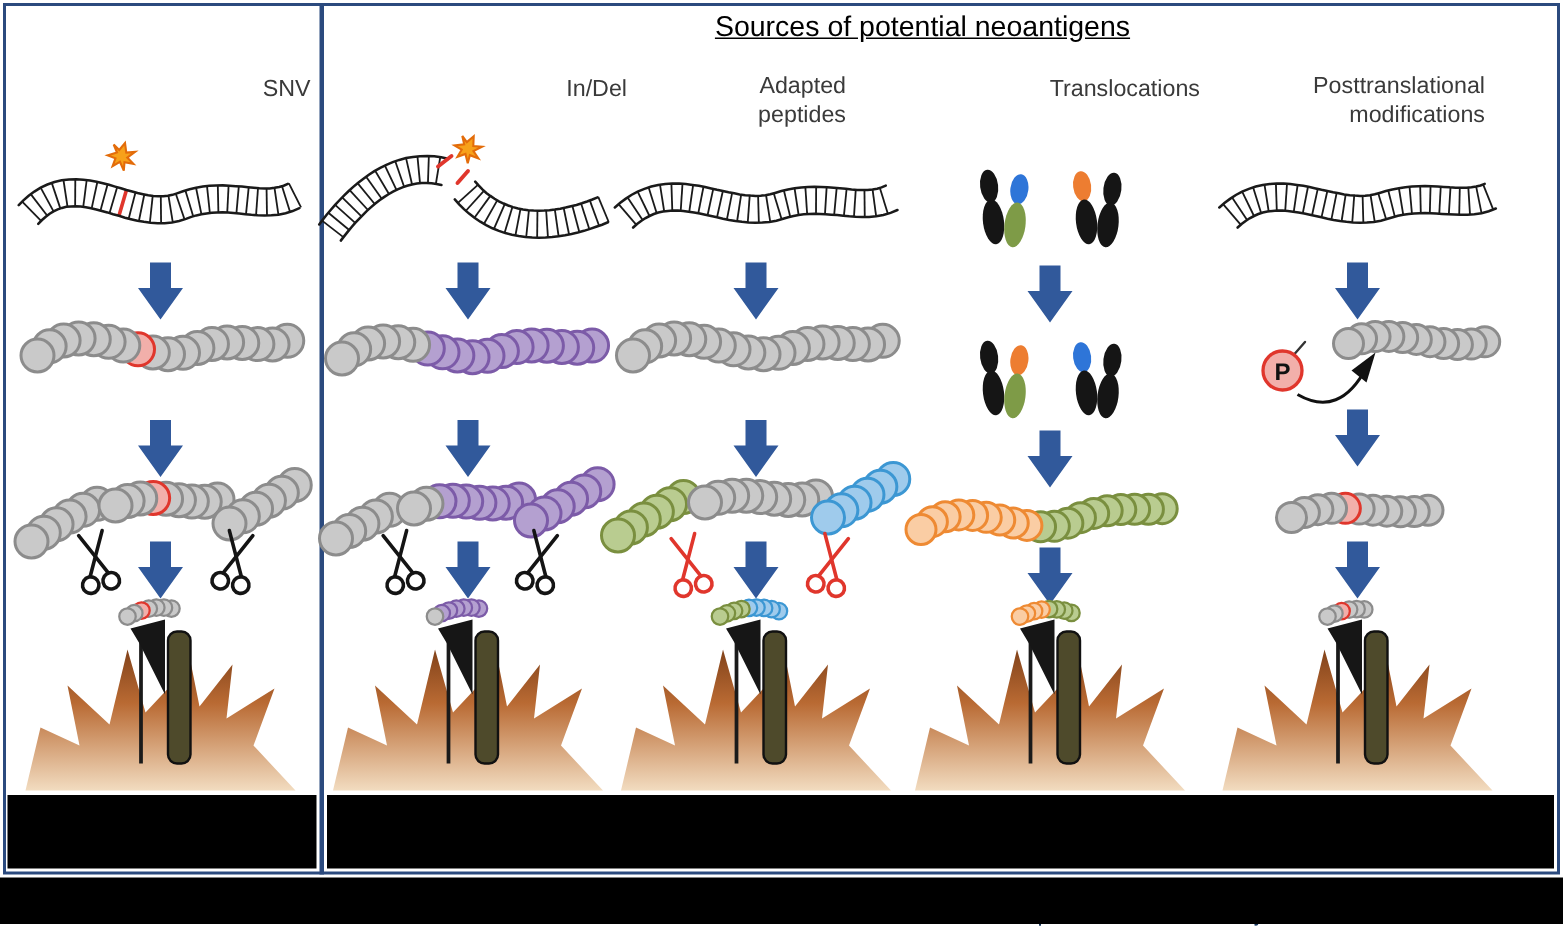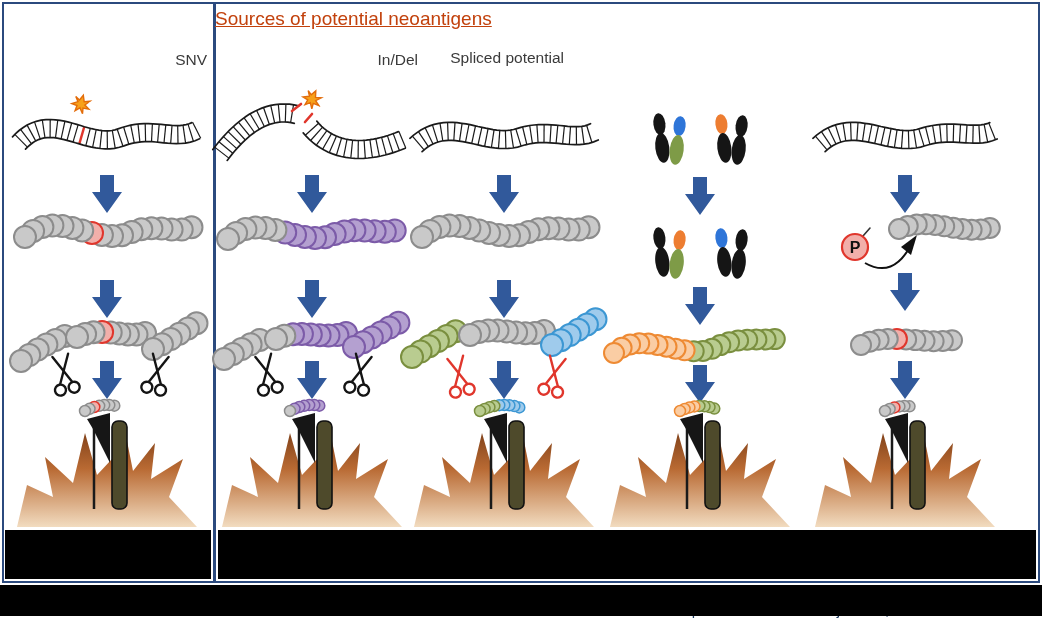--- a/index.html
+++ b/index.html
@@ -1,22 +1,22 @@
 <!DOCTYPE html>
 <html style="--borderBlue: #2B4A7E; --arrowBlue: #31599B; --dnaInk: #1A1A1A; --beadGray: #C9C9C9; --beadGrayStroke: #8C8C8C; --mutRed: #E0362C; --mutRedFill: #F2AFAA; --purple: #7C5BA8; --purpleFill: #B4A0D0; --green: #7A8F3F; --greenFill: #B9CC90; --blue: #3C97D3; --blueFill: #9FCBEC; --orange: #EE8A33; --orangeFill: #FACDA4; --chromGreen: #7E9B47; --capBlue: #2E75D8; --capOrange: #ED7D31; --starOrange: #F7A11A; --starOrangeStroke: #E36C0A; --mhcOlive: #4E4A2B; --membraneDark: #6F3512; --membraneMid: #B96A33; --membraneLight: #F2DCC0; --captionNavy: #17365D;"><head>
 <meta charset="utf-8">
 <style>
   html,body{margin:0;padding:0;background:#fff;}
   #stage{position:relative;width:1042px;height:633px;background:#fff;overflow:hidden;
          font-family:"Liberation Sans",sans-serif;}
   .panel{position:absolute;border:2px solid var(--borderBlue);background:#fff;box-sizing:border-box;}
   #outer-box{left:2px;top:2px;width:1038px;height:581px;}
   #panel-divider{position:absolute;left:213px;top:2px;width:3px;height:581px;background:var(--borderBlue);}
-  #figure-title{position:absolute;left:215px;top:8px;width:800px;text-align:left;
-    font-size:19px;color:#c2410c;text-decoration:underline;}
+  #figure-title{position:absolute;left:215px;top:8px;width:800px;text-align:center;
+    font-size:19px;color:#000000;text-decoration:underline;}
   .hdr{position:absolute;text-align:right;font-size:15.5px;line-height:1.25;color:#3a3a3a;}
   #hdr-snv{left:7px;top:50px;width:200px;}
   #hdr-indel{left:218px;top:50px;width:200px;}
   #hdr-spliced{left:444px;top:48px;width:120px;}
   #hdr-transloc{left:600px;top:50px;width:200px;}
   #hdr-ptm{left:820px;top:48px;width:170px;}
   .col-svg{position:absolute;top:95px;width:200px;height:430px;overflow:visible;}
   #col-snv{left:7px}#col-indel{left:212px}#col-spliced{left:404px}#col-transloc{left:600px}#col-ptm{left:805px}
   svg{overflow:visible;}
   .bead-path,.dna-line{fill:none;stroke:none;}
@@ -81,21 +81,23 @@
     </defs>
   </svg>
 
   <div id="outer-box" class="panel"></div>
   <div id="panel-divider"></div>
 
   <div id="figure-title">Sources of potential neoantigens</div>
 
   <div id="hdr-snv" class="hdr">SNV</div>
   <div id="hdr-indel" class="hdr">In/Del</div>
-  <div id="hdr-spliced" class="hdr">Spliced potential</div>
+  <div id="hdr-spliced" class="hdr">Adapted peptides</div>
+  <div id="hdr-transloc" class="hdr">Translocations</div>
+  <div id="hdr-ptm" class="hdr">Posttranslational modifications</div>
 
   <svg id="col-snv" class="col-svg" viewBox="0 0 200 430">
     <g>
       <path class="dna-line" d="M12,48 C45,12 80,56 115,42 C148,30 168,48 192,34"></path>
     <line x1="20.4" y1="52.2" x2="7.8" y2="39.4" class="rung"></line>
         <line x1="24.4" y1="48.7" x2="13.5" y2="34.4" class="rung"></line>
         <line x1="28.7" y1="45.9" x2="20.1" y2="30.1" class="rung"></line>
         <line x1="33.2" y1="43.9" x2="27.5" y2="26.9" class="rung"></line>
         <line x1="38.0" y1="42.8" x2="35.3" y2="25.0" class="rung"></line>
         <line x1="43.1" y1="42.5" x2="43.2" y2="24.5" class="rung"></line>

